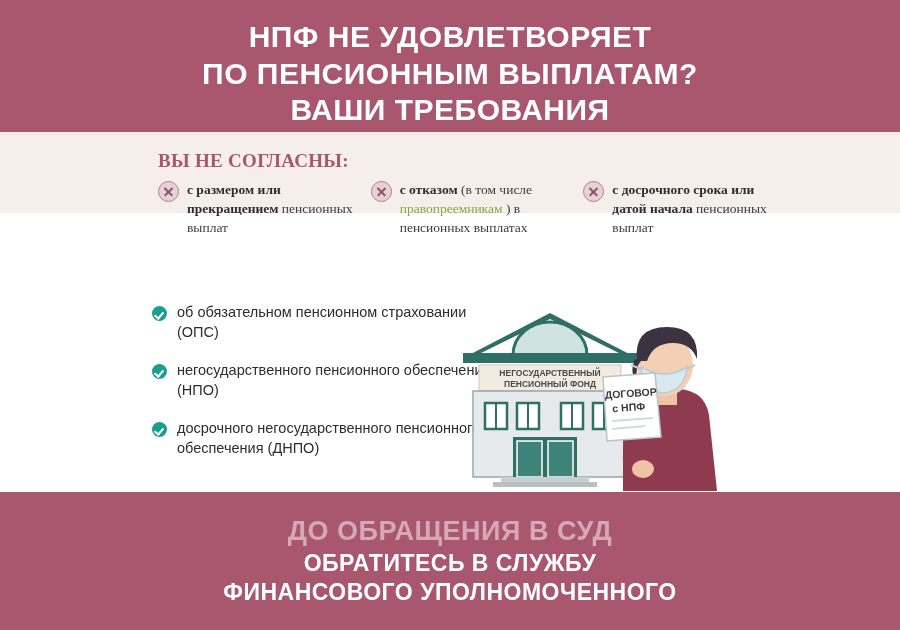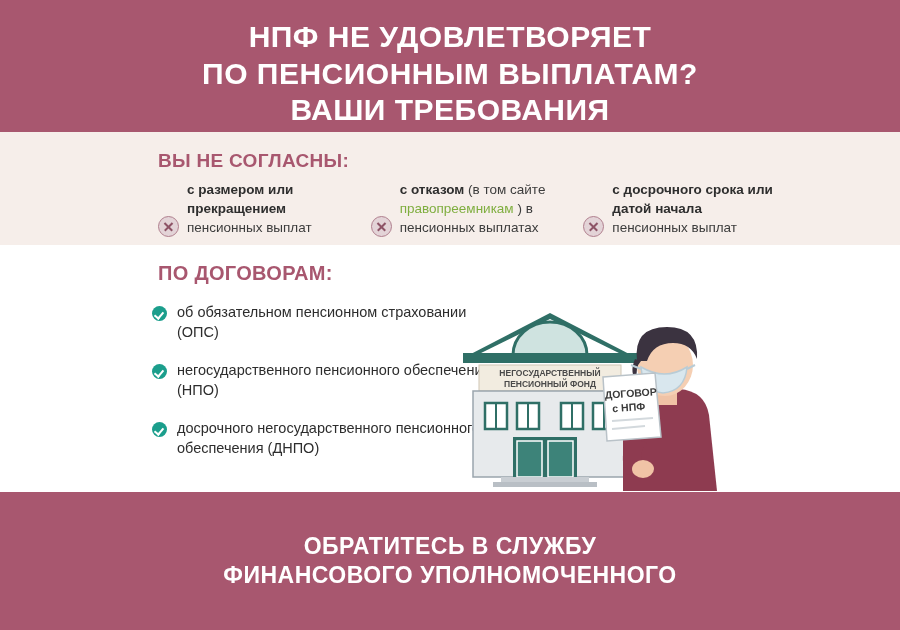--- a/index.html
+++ b/index.html
@@ -30,36 +30,37 @@
     font-size: 30px;
     letter-spacing: 0.5px;
     line-height: 1.22;
     text-align: center;
     white-space: nowrap;
   }
 
   
   .agree-strip {
     position: absolute; left: 0; top: 132px;
-    width: 900px; height: 113px;
+    width: 900px; height: 81px;
     background: #f6eeea;
+    font-family: Liberation Serif, serif;
   }
   .agree-title {
     position: absolute; left: 158px; top: 18px;
     font-size: 19px; font-weight: bold;
     color: #a8576f;
     letter-spacing: .3px;
   }
   .agree-items {
     position: absolute; left: 158px; top: 48px;
     width: 620px;
     display: flex;
     gap: 18px;
   }
-  .agree-item { display: flex; align-items: flex-end; gap: 8px; width: 200px; }
+  .agree-item { display: flex; align-items: flex-start; gap: 8px; width: 200px; }
   .x-badge {
     flex: 0 0 auto;
     width: 21px; height: 21px; border-radius: 50%;
     background: #e3d3d7;
     border: 1px solid #b07f8e;
     position: relative; margin-top: 1px;
   }
   .x-badge::before, .x-badge::after {
     content: ""; position: absolute;
     left: 4px; top: 9px; width: 11px; height: 1.6px;
@@ -139,36 +140,35 @@
       <div class="agree-item">
         <span class="x-badge"></span>
         <span class="agree-text">
           <span class="b">с размером или прекращением</span><span> пенсионных выплат</span>
         </span>
       </div>
 
       <div class="agree-item">
         <span class="x-badge"></span>
         <span class="agree-text">
-          <span class="b">с отказом</span><span> (в том сайте  </span><span class="g">правопреемникам</span><span> )  в пенсионных выплатах</span>
+          <span class="b">с отказом</span><span> (в том числе  </span><span class="g">правопреемникам</span><span> )  в пенсионных выплатах</span>
         </span>
       </div>
 
       <div class="agree-item">
         <span class="x-badge"></span>
         <span class="agree-text">
           <span class="b">с досрочного срока или датой начала</span><span> пенсионных выплат</span>
         </span>
       </div>
 
     </div>
   </div>
 
   <div class="contracts">
-    <div class="contracts-title">ПО ДОГОВОРАМ:</div>
 
     <div class="contract-list">
       <div class="contract-item">
         <span class="check"></span>
         <span class="contract-text">об обязательном пенсионном страховании  (ОПС)</span>
       </div>
       <div class="contract-item">
         <span class="check"></span>
         <span class="contract-text">негосударственного пенсионного обеспечения (НПО)</span>
       </div>
@@ -236,17 +236,18 @@
           <text x="176" y="136" font-family="Liberation Sans, sans-serif" font-size="10.5" font-weight="bold" fill="#3a3a3a" text-anchor="middle" transform="rotate(-4 176 136)">ДОГОВОР</text>
           <text x="174" y="150" font-family="Liberation Sans, sans-serif" font-size="10.5" font-weight="bold" fill="#3a3a3a" text-anchor="middle" transform="rotate(-4 174 150)">с НПФ</text>
           <line x1="157" y1="160" x2="198" y2="157" stroke="#d3d9dd" stroke-width="2"></line>
           <line x1="157" y1="168" x2="190" y2="165" stroke="#d3d9dd" stroke-width="2"></line>
         </g>
       </svg>
     </div>
   </div>
 
   <div class="bottom-banner">
+    <div class="bottom-line-1">ДО ОБРАЩЕНИЯ В СУД</div>
     <div class="bottom-line">ОБРАТИТЕСЬ В СЛУЖБУ</div>
     <div class="bottom-line">ФИНАНСОВОГО УПОЛНОМОЧЕННОГО</div>
   </div>
 
 </div>
 
 </body></html>

